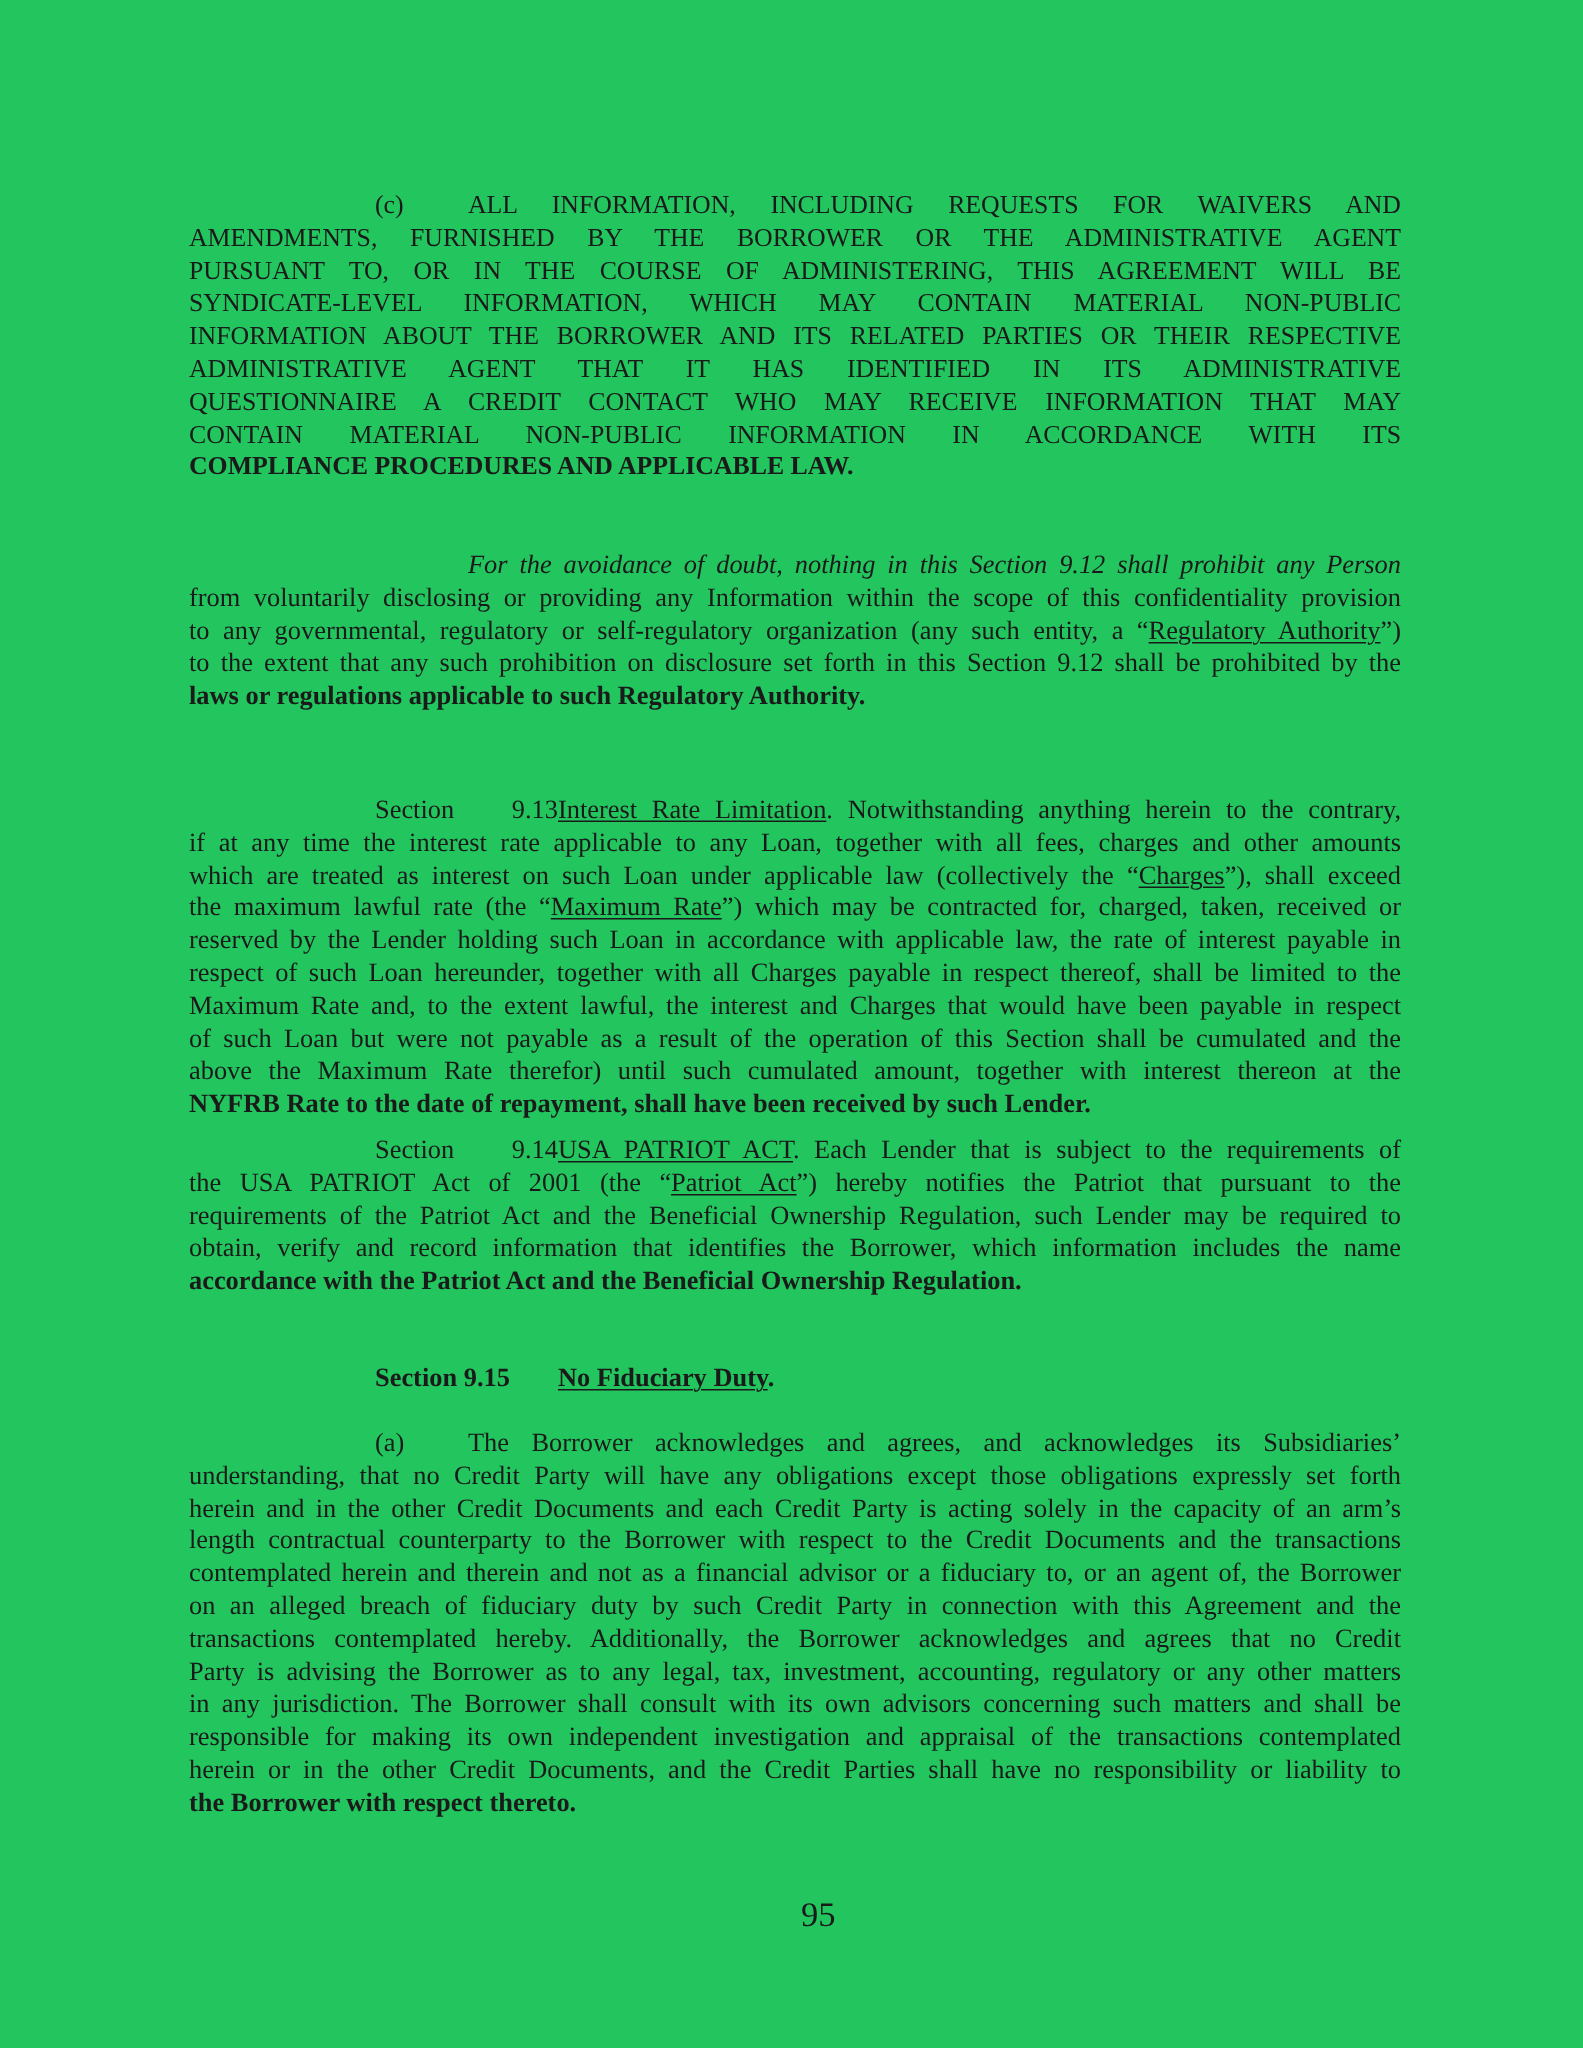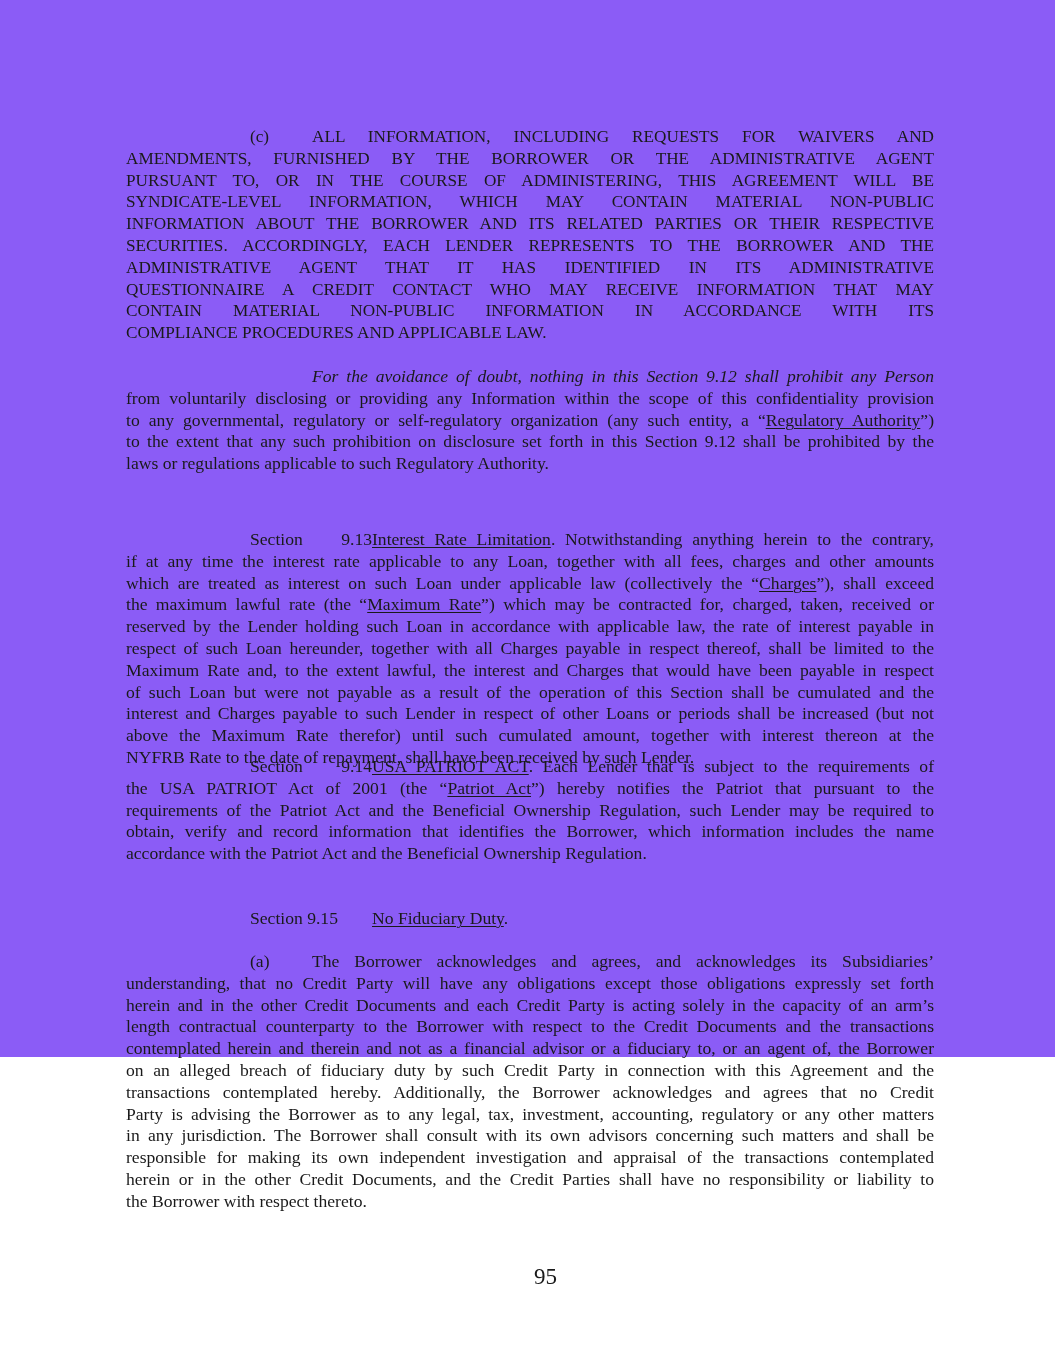--- a/index.html
+++ b/index.html
@@ -1,29 +1,29 @@
 <!DOCTYPE html>
 <html><head>
 <meta charset="utf-8">
 <style>
   html, body { margin: 0; padding: 0; background: #ffffff; }
   body { width: 1055px; height: 1365px; position: relative; overflow: hidden; }
   .page {
-    position: absolute; left: 0; top: 0; width: 1055px; height: 1057px;
-    background: #8b5cf6; color: #1a1a1a;
+    position: absolute; left: 0; top: 0; width: 1055px; height: 1365px;
+    background: #22c55e; color: #1a1a1a;
     font-family: "Liberation Serif", serif;
   }
   .para { position: absolute; left: 126px; width: 808px; }
   .line {
     display: block; height: 21.8px; line-height: 21.8px;
     font-size: 17.6px; white-space: nowrap;
     text-align: justify; text-align-last: justify;
     transform-origin: left center;
   }
-  .line.last { text-align-last: left; }
+  .line.last { text-align-last: left; font-weight: bold; }
   .caps .line { font-size: 17.2px; }
   u { text-decoration: underline; text-underline-offset: 2px; text-decoration-thickness: 1px; }
   .indent1 { padding-left: 124px; }
   .indent2 { padding-left: 186px; font-style: italic; }
   .sec-num { display: inline-block; width: 122px; }
   .sub-label { display: inline-block; width: 62px; }
   .page-number {
     position: absolute; left: 0; width: 1055px; top: 1266px;
     text-align: center; font-size: 23px; line-height: 22px; margin-left: 18px;
   }
@@ -32,21 +32,20 @@
 <body>
 
 <div class="page">
 
   <div class="para caps" style="top:126px;">
     <span class="line indent1"><span class="sub-label">(c)</span><span>ALL INFORMATION, INCLUDING REQUESTS FOR WAIVERS AND</span></span>
     <span class="line">AMENDMENTS, FURNISHED BY THE BORROWER OR THE ADMINISTRATIVE AGENT</span>
     <span class="line">PURSUANT TO, OR IN THE COURSE OF ADMINISTERING, THIS AGREEMENT WILL BE</span>
     <span class="line">SYNDICATE-LEVEL INFORMATION, WHICH MAY CONTAIN MATERIAL NON-PUBLIC</span>
     <span class="line">INFORMATION ABOUT THE BORROWER AND ITS RELATED PARTIES OR THEIR RESPECTIVE</span>
-    <span class="line">SECURITIES. ACCORDINGLY, EACH LENDER REPRESENTS TO THE BORROWER AND THE</span>
     <span class="line">ADMINISTRATIVE AGENT THAT IT HAS IDENTIFIED IN ITS ADMINISTRATIVE</span>
     <span class="line">QUESTIONNAIRE A CREDIT CONTACT WHO MAY RECEIVE INFORMATION THAT MAY</span>
     <span class="line">CONTAIN MATERIAL NON-PUBLIC INFORMATION IN ACCORDANCE WITH ITS</span>
     <span class="line last">COMPLIANCE PROCEDURES AND APPLICABLE LAW.</span>
   </div>
 
   <div class="para" style="top:366px;">
     <span class="line indent2">For the avoidance of doubt, nothing in this Section 9.12 shall prohibit any Person</span>
     <span class="line">from voluntarily disclosing or providing any Information within the scope of this confidentiality provision</span>
     <span class="line"><span>to any governmental, regulatory or self-regulatory organization (any such entity, a “</span><u>Regulatory Authority</u><span>”)</span></span>
@@ -56,21 +55,20 @@
 
   <div class="para" style="top:496px;margin-top:33px;">
     <span class="line indent1"><span class="sec-num">Section 9.13</span><u>Interest Rate Limitation</u><span>.  Notwithstanding anything herein to the contrary,</span></span>
     <span class="line">if at any time the interest rate applicable  to any Loan, together with all fees, charges and other amounts</span>
     <span class="line"><span>which are treated as interest on such Loan under applicable  law (collectively  the “</span><u>Charges</u><span>”), shall exceed</span></span>
     <span class="line"><span>the maximum lawful rate (the “</span><u>Maximum Rate</u><span>”)  which may be contracted for, charged, taken, received or</span></span>
     <span class="line">reserved by the Lender holding such Loan in accordance with applicable law, the rate of interest payable in</span>
     <span class="line">respect of such Loan hereunder, together with all Charges payable in respect thereof, shall be limited to the</span>
     <span class="line">Maximum Rate and, to the extent lawful, the interest and Charges that would have been payable in respect</span>
     <span class="line">of such Loan but were not payable as a result of the operation of this Section shall be cumulated and the</span>
-    <span class="line">interest and Charges payable to such Lender in respect of other Loans or periods shall be increased (but not</span>
     <span class="line">above the Maximum Rate therefor) until such cumulated amount, together with interest thereon at the</span>
     <span class="line last">NYFRB Rate to the date of repayment, shall have been received by such Lender.</span>
   </div>
 
   <div class="para" style="top:756px;">
     <span class="line indent1"><span class="sec-num">Section 9.14</span><u>USA PATRIOT ACT</u><span>.  Each Lender that is subject to the requirements of</span></span>
     <span class="line"><span>the USA PATRIOT Act of 2001 (the “</span><u>Patriot Act</u><span>”)  hereby notifies the Patriot that pursuant to the</span></span>
     <span class="line">requirements of the Patriot Act and the Beneficial  Ownership Regulation, such Lender may be required to</span>
     <span class="line">obtain, verify and record information that identifies  the Borrower, which information includes the name</span>
     <span class="line last">accordance with the Patriot Act and the Beneficial  Ownership Regulation.</span>

